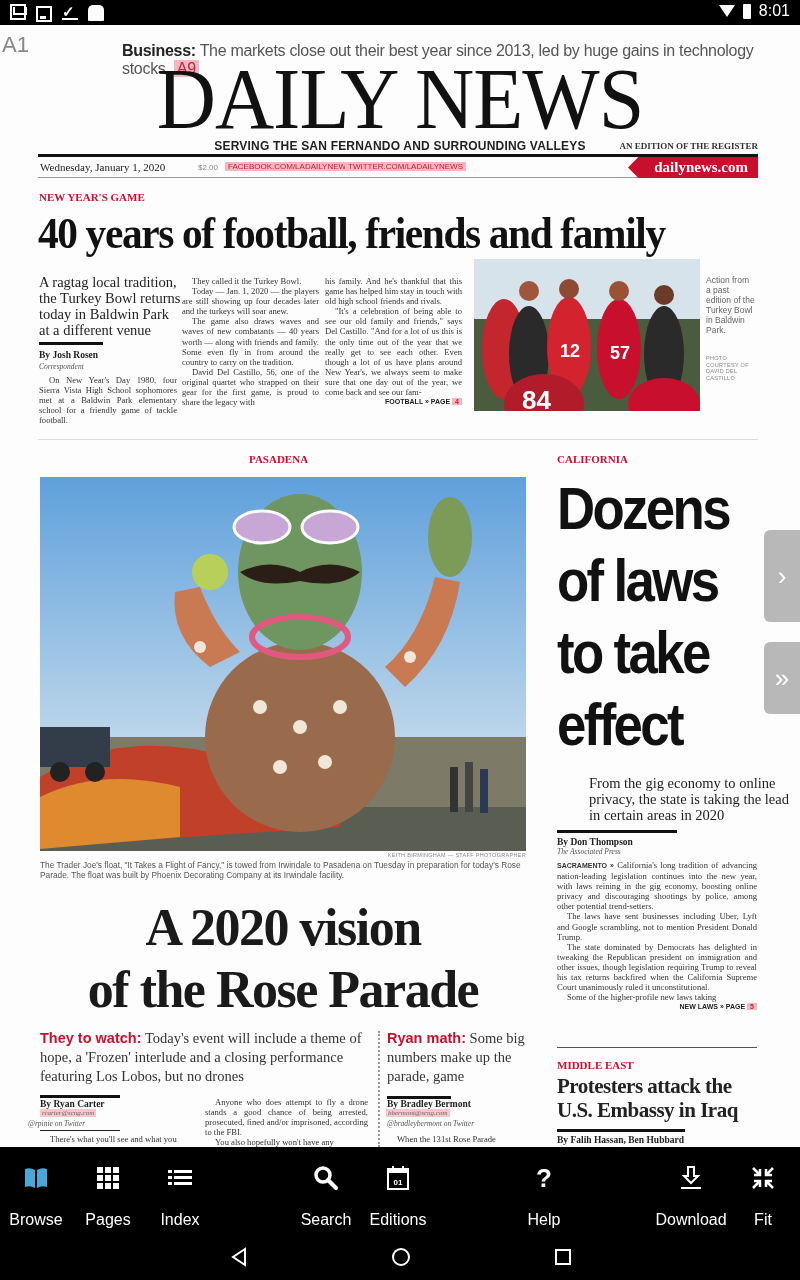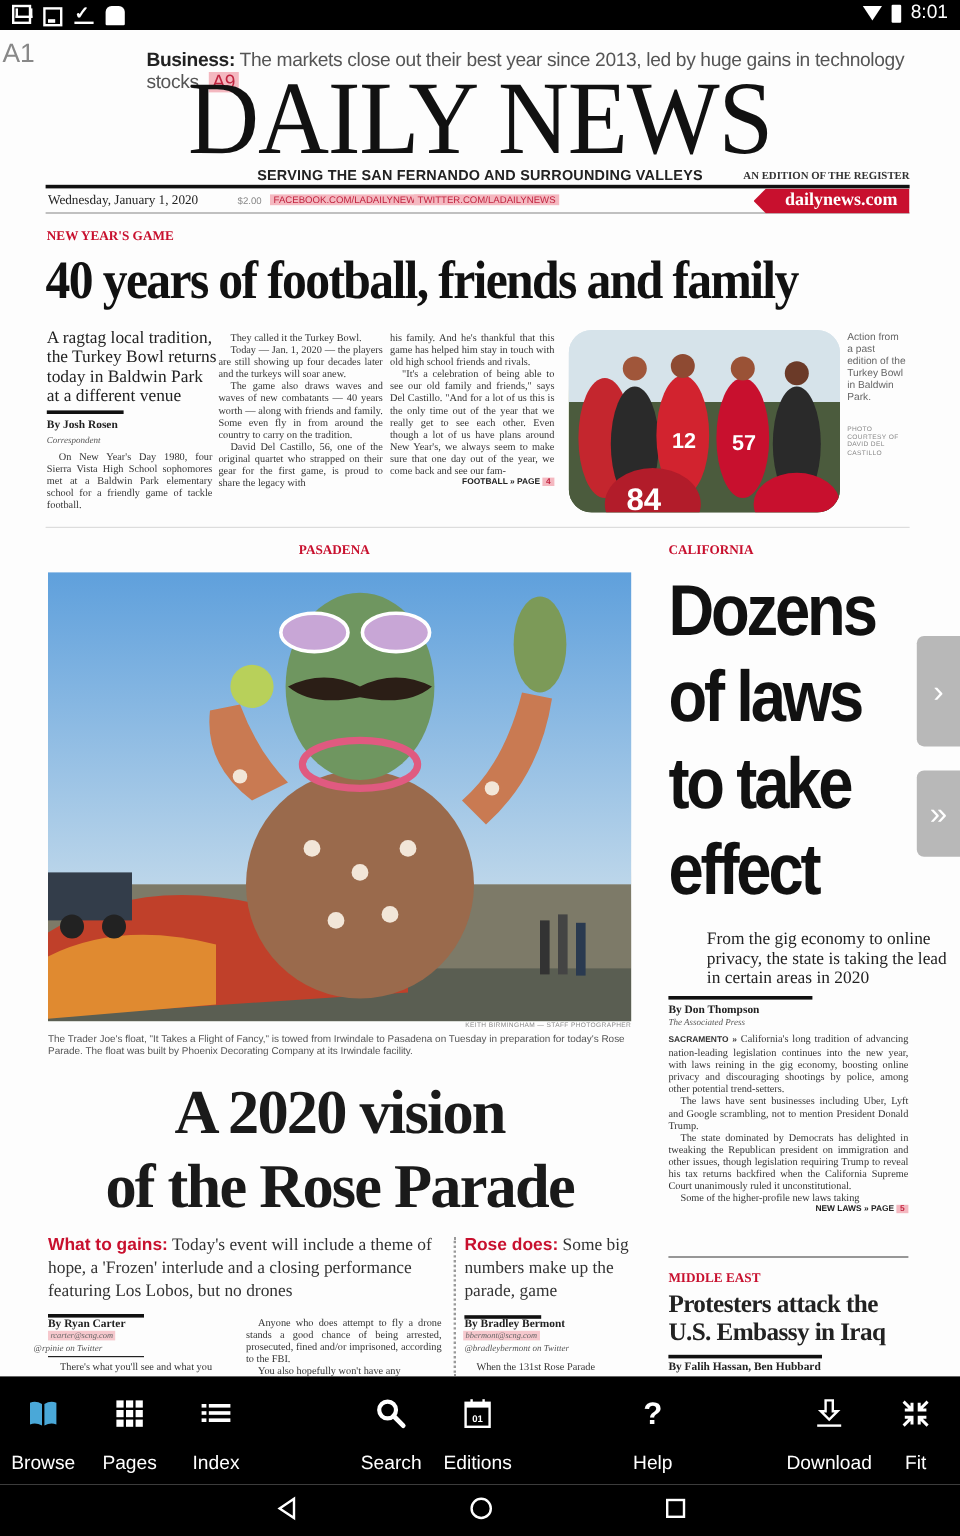--- a/index.html
+++ b/index.html
@@ -52,21 +52,21 @@
   .byline-1-sub { position: absolute; left: 39px; top: 337px; }
 
   .body-col { position: absolute; font-family: "Liberation Serif", serif; font-size: 8.6px; line-height: 10.1px; color: #333; text-align: justify; }
   .body-col p { text-indent: 10px; }
   .body-col p.noindent { text-indent: 0; }
   .col-a { left: 39px; top: 350px; width: 138px; }
   .col-b { left: 182px; top: 251px; width: 137px; }
   .col-c { left: 325px; top: 251px; width: 137px; }
   .jump { text-align: right; font-weight: bold; font-family: "Liberation Sans", sans-serif; font-size: 7px; color: #222; text-indent: 0 !important; }
 
-  .photo-1 { position: absolute; left: 474px; top: 250px; width: 226px; height: 152px; overflow: hidden; background: linear-gradient(#dce8ef 0%, #b8ccd8 30%, #7f9a5a 45%, #4a5a3a 100%); border-radius: 19px; }
+  .photo-1 { position: absolute; left: 474px; top: 234px; width: 226px; height: 152px; overflow: hidden; background: linear-gradient(#dce8ef 0%, #b8ccd8 30%, #7f9a5a 45%, #4a5a3a 100%); }
   .caption-1 { position: absolute; left: 706px; top: 250px; width: 50px; font-size: 8.5px; line-height: 10px; color: #666; }
   .caption-1-credit { position: absolute; left: 706px; top: 330px; width: 50px; font-size: 5.5px; line-height: 6.5px; color: #888; letter-spacing: 0.3px; }
 
   .sep-h { position: absolute; left: 38px; top: 414px; width: 720px; height: 1px; background: #ddd; }
   .kicker-pas { position: absolute; left: 249px; top: 428px; }
   .kicker-cal { position: absolute; left: 557px; top: 428px; }
 
   .photo-2 { position: absolute; left: 40px; top: 452px; width: 486px; height: 374px; overflow: hidden; background: linear-gradient(180deg, #6fa9e0 0%, #9cc6ec 50%, #c9d9e4 66%, #8a8570 76%, #5f6a55 100%); }
   .photo-credit-2 { position: absolute; left: 40px; top: 827px; width: 486px; text-align: right; font-size: 5.5px; color: #888; letter-spacing: 0.3px; }
   .caption-2 { position: absolute; left: 40px; top: 835px; width: 486px; font-size: 8.3px; line-height: 10px; color: #555; }
@@ -257,25 +257,25 @@
   </div>
   <div class="photo-credit-2">KEITH BIRMINGHAM — STAFF PHOTOGRAPHER</div>
   <div class="caption-2">The Trader Joe's float, "It Takes a Flight of Fancy," is towed from Irwindale to Pasadena on Tuesday in preparation for today's Rose Parade. The float was built by Phoenix Decorating Company at its Irwindale facility.</div>
 
   <div class="headline-2">
     <div>A 2020 vision</div>
     <div>of the Rose Parade</div>
   </div>
 
   <div class="sub-deck sub-deck-1">
-    <span class="red">What to gains:</span><span> Today's event will include a theme of hope, a 'Frozen' interlude and a closing performance featuring Los Lobos, but no drones</span>
+    <span class="red">They to watch:</span><span> Today's event will include a theme of hope, a 'Frozen' interlude and a closing performance featuring Los Lobos, but no drones</span>
   </div>
   <div class="dotted-v"></div>
   <div class="sub-deck sub-deck-2">
-    <span class="red">Rose does:</span><span> Some big numbers make up the parade, game</span>
+    <span class="red">Ryan math:</span><span> Some big numbers make up the parade, game</span>
   </div>
 
   <div class="byline-rule byline-2-rule"></div>
   <div class="byline byline-2">By Ryan Carter</div>
   <div class="email-2">rcarter@scng.com</div>
   <div class="byline-sub twit-2">@rpinie on Twitter</div>
   <div class="byline-2-rule-b"></div>
   <div class="body-col col-d">
     <p>There's what you'll see and what you</p>
   </div>

